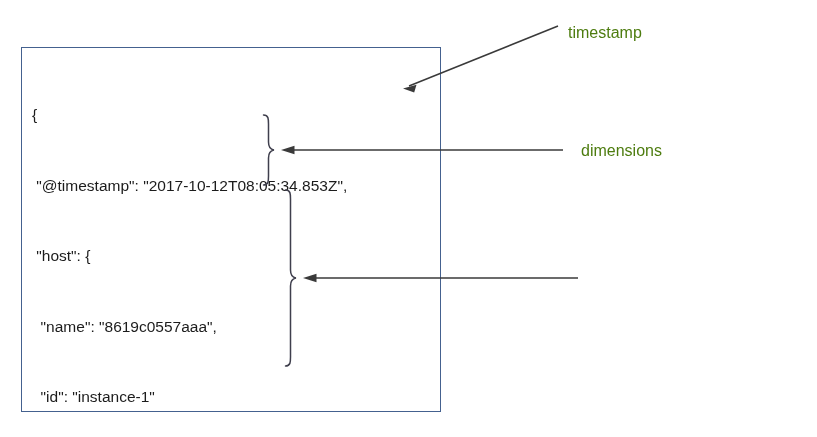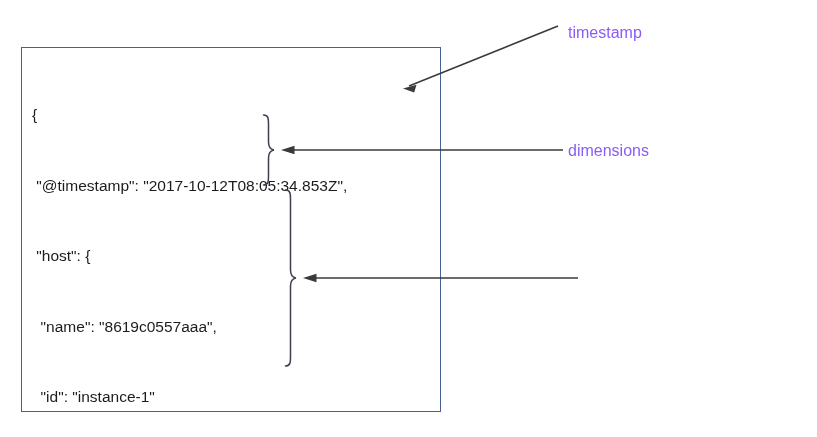--- a/index.html
+++ b/index.html
@@ -49,25 +49,25 @@
   .json-line {
     white-space: pre;
     height: 23.5px;
   }
 
   
   .anno-label {
     position: absolute;
     font-family: "Liberation Sans", sans-serif;
     font-size: 16px;
-    color: #8b5cf6;
+    color: #4d7c0f;
     white-space: nowrap;
   }
   #label-timestamp { left: 568px; top: 24px; }
-  #label-dimensions { left: 568px; top: 142px; }
+  #label-dimensions { left: 581px; top: 142px; }
   #label-metric { left: 588px; top: 272px; }
 
   
   #overlay {
     position: absolute;
     left: 0;
     top: 0;
     width: 817px;
     height: 437px;
     pointer-events: none;

